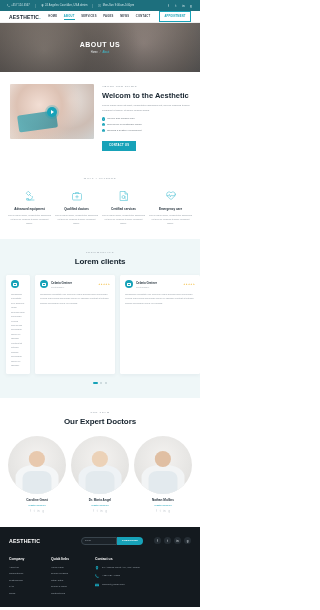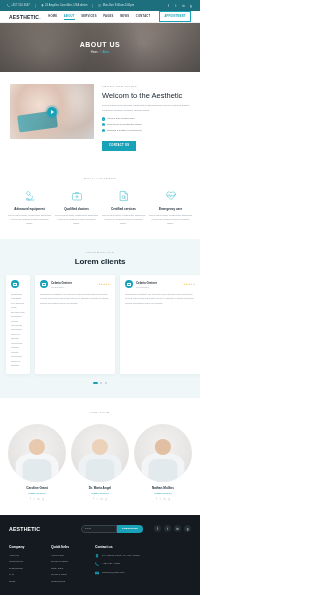--- a/index.html
+++ b/index.html
@@ -98,21 +98,21 @@
   }
   .play-btn i {
     width:0; height:0; border-left:3px solid #fff;
     border-top:2px solid transparent; border-bottom:2px solid transparent; margin-left:1px;
   }
   .wel-body { flex:1; padding-top:1px; }
   .eyebrow {
     font-size:2.5px; letter-spacing:.7px; color:#9aa3ab; text-transform:uppercase; font-weight:bold;
   }
   .wel-title {
-    margin-top:3px; font-size:7.5px; line-height:1.22; font-weight:normal; color:#16232e;
+    margin-top:3px; font-size:7.5px; line-height:1.22; font-weight:bold; color:#16232e;
   }
   .wel-text {
     margin-top:4px; font-size:2.5px; line-height:1.75; color:#8c959d;
   }
   .wel-list { margin-top:4.5px; display:flex; flex-direction:column; gap:2.6px; }
   .wel-li { display:flex; align-items:center; gap:2px; font-size:2.5px; color:#6c757d; }
   .tick {
     width:3.2px; height:3.2px; border-radius:50%; background:#17a2b8; flex:0 0 3.2px;
     display:flex; align-items:center; justify-content:center; color:#fff; font-size:2px;
   }
@@ -429,20 +429,21 @@
     </div>
     <div class="dots">
       <span class="dot on"></span>
       <span class="dot"></span>
       <span class="dot"></span>
     </div>
   </div>
 
   <div class="docs">
     <div class="sec-eyebrow">OUR TEAM</div>
+    <div class="sec-title">Our Expert Doctors</div>
     <div class="doc-grid">
 
       <div class="doc">
         <div class="doc-photo d1">
           <div class="body"></div>
             <div class="coat"></div>
             <div class="head"></div>
         </div>
         <div class="doc-name">Caroline Grant</div>
         <div class="doc-role">Plastic surgeon</div>

